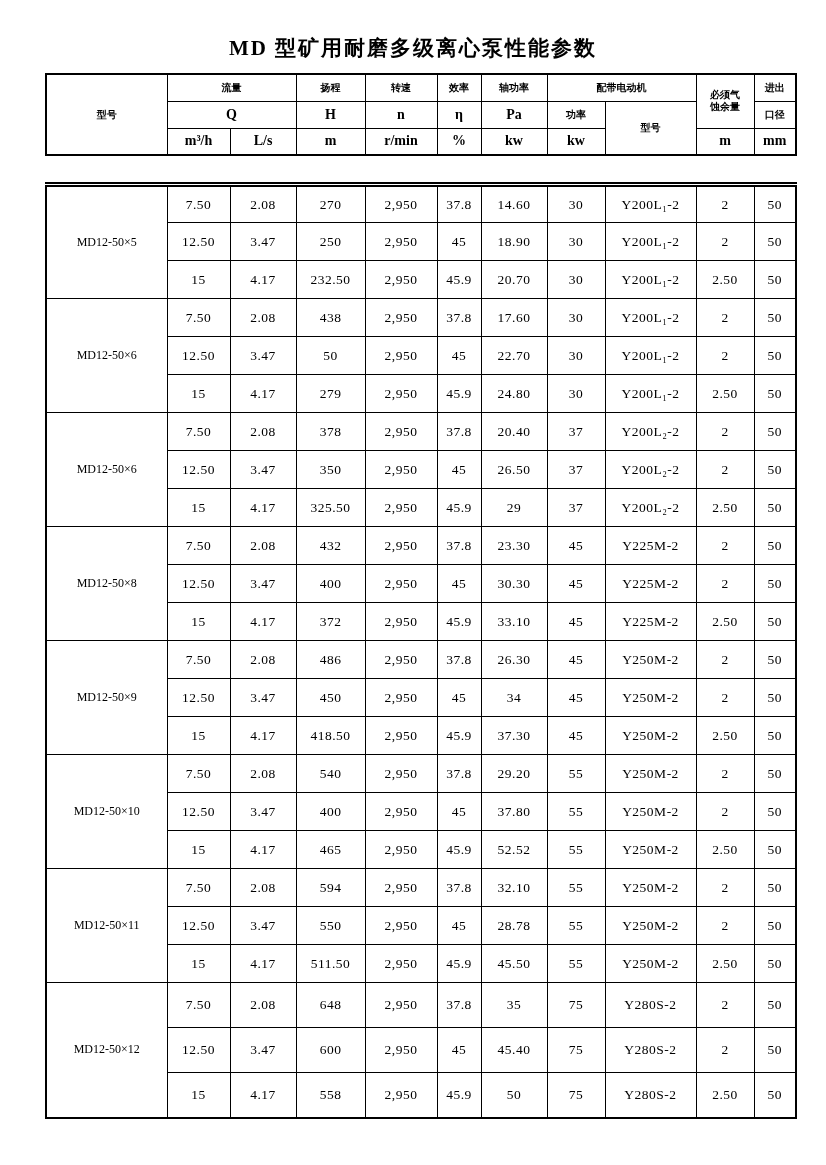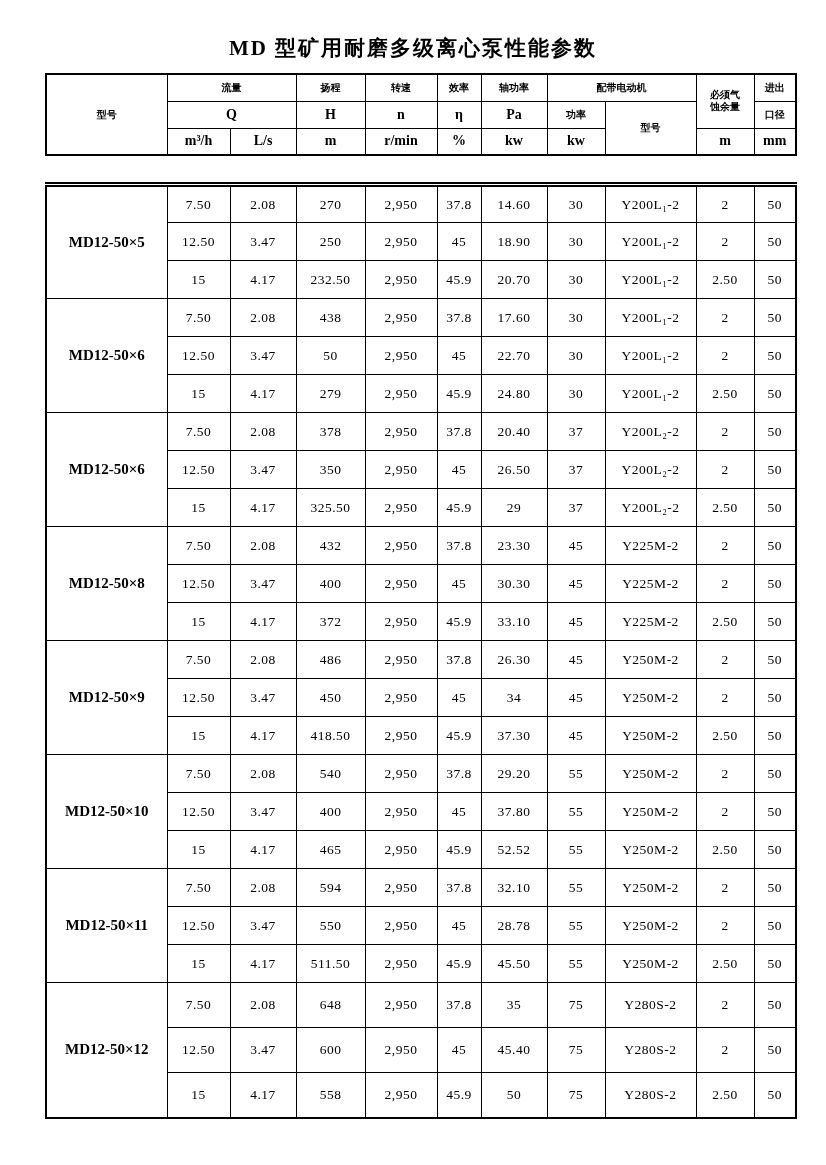--- a/index.html
+++ b/index.html
@@ -45,21 +45,21 @@
   .data-table td {
     border: 1px solid #000;
     height: 38px;
     font-size: 13.5px;
     text-align: center;
     vertical-align: middle;
     padding: 0;
     letter-spacing: 0.5px;
   }
   .data-table tr.tall td { height: 45px; }
-  .data-table td.model-cell { font-weight: bold; font-size: 15px; letter-spacing: 0; }
+  .data-table td.model-cell { font-weight: normal; font-size: 12px; letter-spacing: 0; }
 </style>
 </head>
 <body>
 
 <div class="page-title">MD 型矿用耐磨多级离心泵性能参数</div>
 
 <div class="tables">
 
   <table class="header-table">
     <colgroup>

